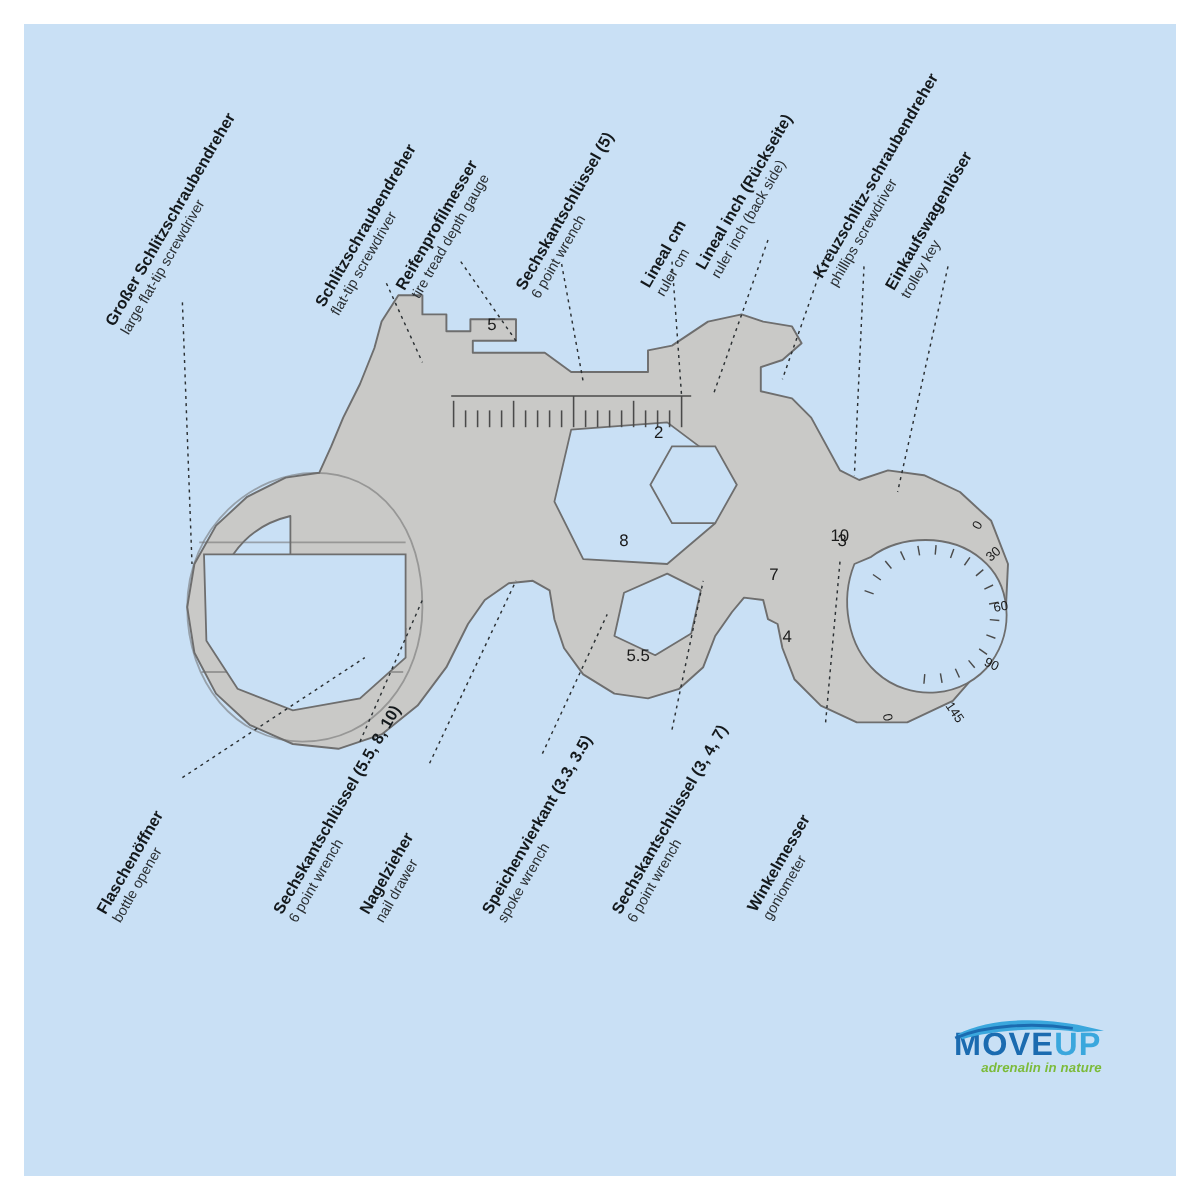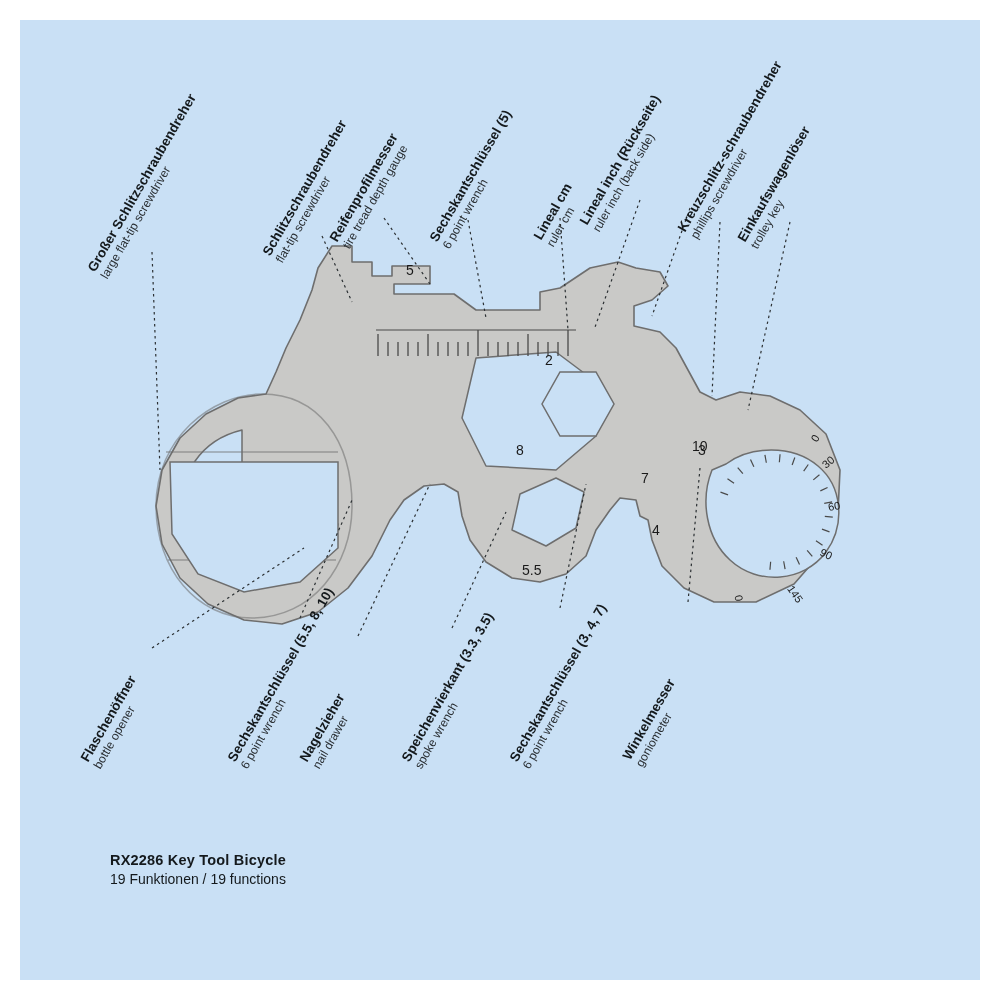--- a/index.html
+++ b/index.html
@@ -210,21 +210,21 @@
     </g>
   </svg>
 
   <div class="num" style="left:406px;top:262px;"><span>5</span></div>
   <div class="num" style="left:545px;top:352px;"><span>2</span></div>
   <div class="num" style="left:516px;top:442px;"><span>8</span></div>
   <div class="num" style="left:652px;top:438px;margin-left:40px;"><span>10</span></div>
   <div class="num" style="left:698px;top:442px;"><span>3</span></div>
   <div class="num" style="left:641px;top:470px;"><span>7</span></div>
   <div class="num" style="left:652px;top:522px;"><span>4</span></div>
-  <div class="num" style="left:522px;top:538px;margin-top:24px;"><span>5.5</span></div>
+  <div class="num" style="left:522px;top:538px;"><span>5.5</span></div>
 
   <div class="num" style="left:812px;top:432px;font-size:11px;transform:rotate(-60deg);"><span>0</span></div>
   <div class="num" style="left:822px;top:456px;font-size:11px;transform:rotate(-40deg);"><span>30</span></div>
   <div class="num" style="left:828px;top:500px;font-size:11px;transform:rotate(-10deg);"><span>60</span></div>
   <div class="num" style="left:820px;top:548px;font-size:11px;transform:rotate(25deg);"><span>90</span></div>
   <div class="num" style="left:786px;top:588px;font-size:11px;transform:rotate(55deg);"><span>145</span></div>
   <div class="num" style="left:736px;top:592px;font-size:11px;transform:rotate(80deg);"><span>0</span></div>
 
   <div class="lbl" style="left:110px;top:252px;transform:rotate(-60deg);">
     <span class="de">Großer Schlitzschraubendreher</span>
@@ -289,19 +289,23 @@
   <div class="lbl" style="left:532px;top:742px;transform:rotate(-60deg);">
     <span class="de">Sechskantschlüssel (3, 4, 7)</span>
     <span class="en">6 point wrench</span>
   </div>
 
   <div class="lbl" style="left:645px;top:740px;transform:rotate(-60deg);">
     <span class="de">Winkelmesser</span>
     <span class="en">goniometer</span>
   </div>
 
-  <div class="footer">
-    <div class="t1">RX2286 Key Tool Bicycle</div>
-    <div class="t2">19 Funktionen / 19 functions</div>
-  </div>
-
+
+  <div class="brand">
+    <svg class="swoosh" width="130" height="22" viewBox="0 0 130 22">
+      <path d="M4 16 C30 2 72 2 104 8 L126 13 L104 14 C74 10 34 12 8 20 Z" fill="#3aa7dd"></path>
+      <path d="M2 19 C28 8 68 6 100 11" stroke="#1b6bb0" stroke-width="2.4" fill="none"></path>
+    </svg>
+    <div class="bl"><span class="move">MOVE</span><span class="up">UP</span></div>
+    <div class="slogan">adrenalin in nature</div>
+  </div>
 
 </div>
 
 </body></html>

